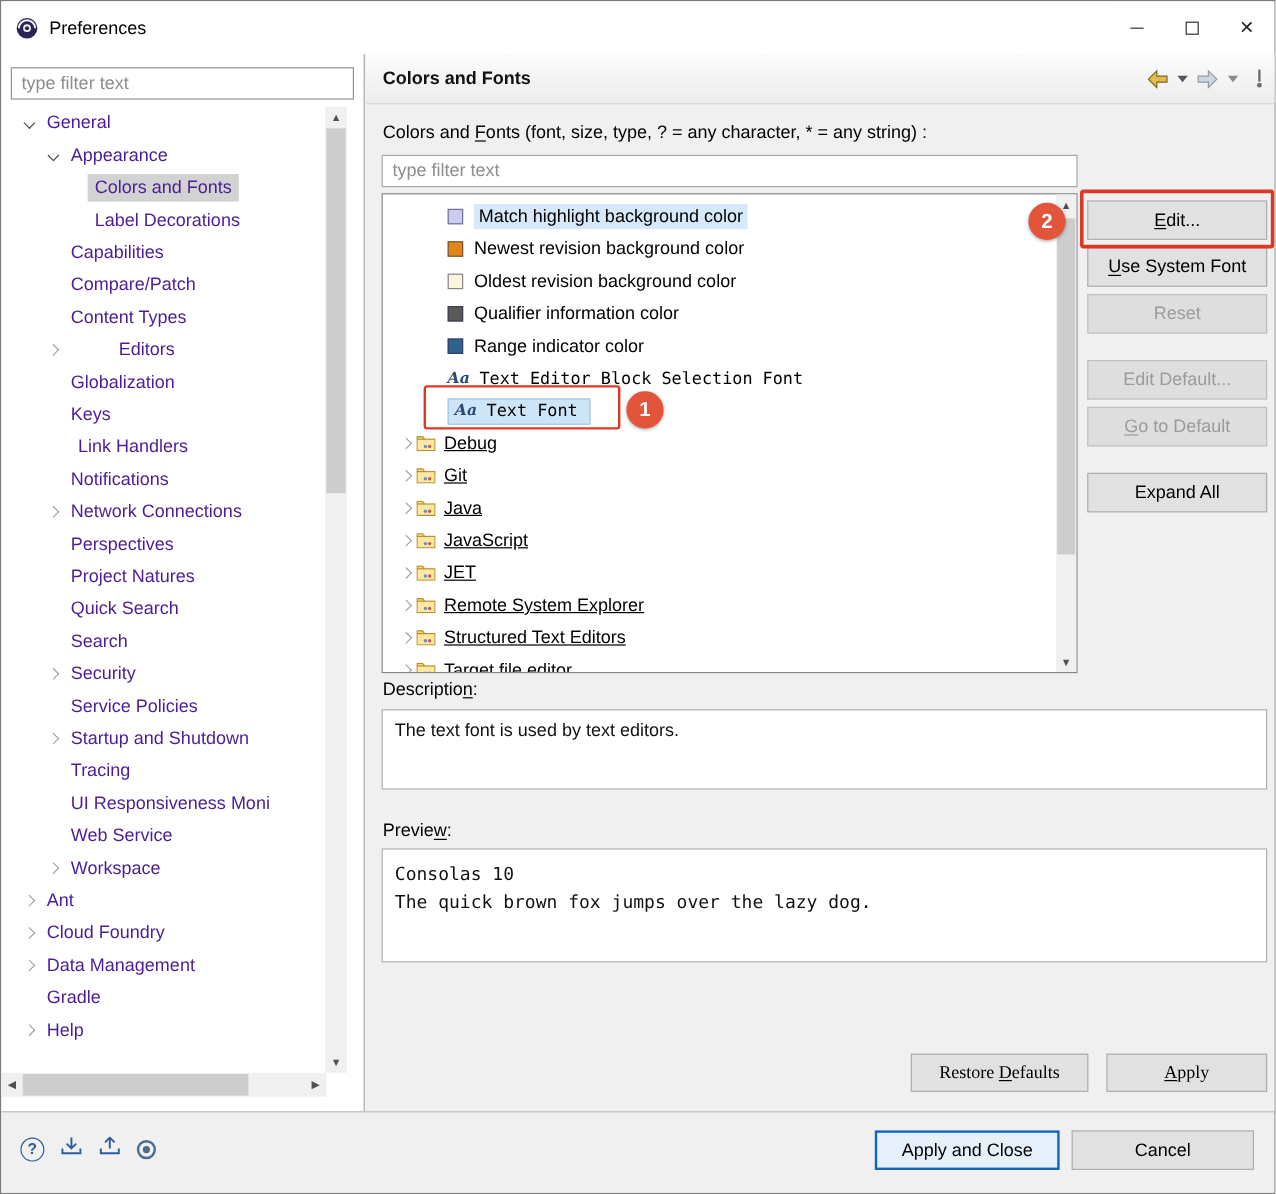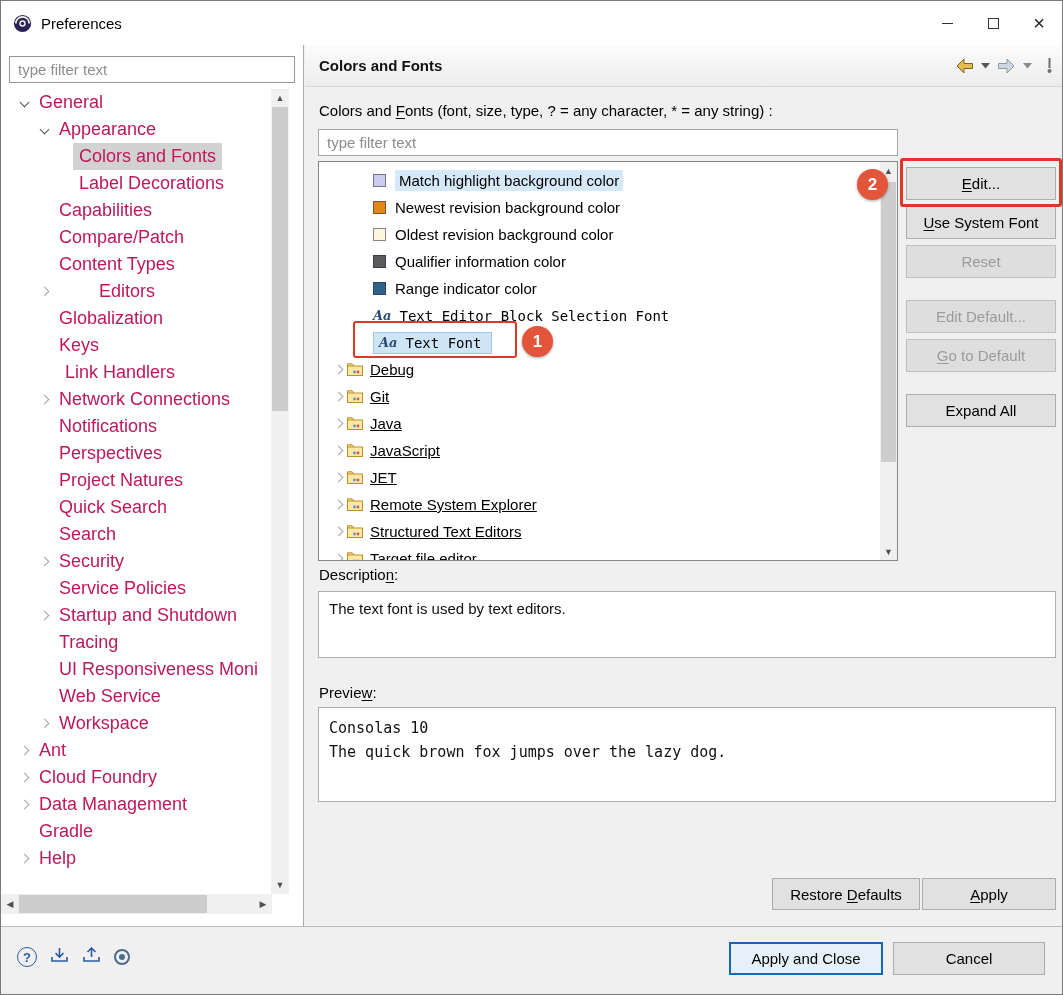--- a/index.html
+++ b/index.html
@@ -15,21 +15,21 @@
   .min-glyph { width:11px; height:1px; background:#333; display:block; }
   .max-glyph { width:11px; height:11px; border:1px solid #333; display:block; }
   .close-glyph { font-size:20px; color:#222; line-height:1; }
 
   
   .sidebar { position:absolute; left:0; top:44px; width:303px; height:881px; background:#fff; border-right:1px solid #a9a9a9; }
   .filter-input { position:absolute; font-family:inherit; font-size:15px; color:#222; background:#fff; border:1px solid #949494; padding:0 8px; outline:none; }
   .filter-input::placeholder { color:#8d8d8d; }
   .sidebar .filter-input { left:8px; top:11px; width:286px; height:27px; }
   .tree { position:absolute; left:0; top:44px; width:270px; height:805px; overflow:hidden; }
-  .tree-row { height:27px; display:flex; align-items:center; font-size:18px; color:#be185d; white-space:nowrap; cursor:default; }
+  .tree-row { height:27px; display:flex; align-items:center; font-size:15px; color:#4c1d95; white-space:nowrap; cursor:default; }
   .chev-slot { width:18px; height:18px; display:inline-flex; align-items:center; justify-content:center; flex:none; }
   .chev-right { width:7px; height:7px; border-top:1.6px solid #a4a4a4; border-right:1.6px solid #a4a4a4; transform:rotate(45deg); display:block; }
   .chev-down { width:7px; height:7px; border-top:1.6px solid #4e4e4e; border-right:1.6px solid #4e4e4e; transform:rotate(135deg); display:block; }
   .tree-label { padding:3px 6px; }
   .tree-row.sel .tree-label { background:#d2d2d2; }
 
   
   .sb-track { background:#f0f0f0; }
   .sb-arrow { position:absolute; color:#505050; font-size:9px; display:flex; align-items:center; justify-content:center; }
   .sb-thumb { position:absolute; background:#cdcdcd; }
@@ -71,21 +71,21 @@
   .side-buttons .btn { margin-bottom:6px; }
   .btn.gap { margin-top:16px; }
   .btn:disabled { color:#9b9b9b; border-color:#bfbfbf; background:#dedede; }
   u { text-underline-offset:2px; }
 
   .section-label { position:absolute; left:14px; font-size:15px; color:#000; }
   .desc-label { top:521px; }
   .desc-box { position:absolute; left:13px; top:546px; width:738px; height:67px; background:#fff; border:1px solid #aeaeae; padding:8px 10px; font-size:15px; color:#111; }
   .prev-label { top:639px; }
   .prev-box { position:absolute; left:13px; top:662px; width:738px; height:95px; background:#fff; border:1px solid #aeaeae; padding:8px 10px; font-family:"DejaVu Sans Mono","Liberation Mono",monospace; font-size:15px; line-height:24px; color:#111; }
-  .bottom-btns { position:absolute; right:8px; top:833px; display:flex; gap:2px; }
+  .bottom-btns { position:absolute; right:8px; top:833px; display:flex; gap:15px;font-family:Liberation Serif, serif; }
   .bottom-btns .btn { height:32px; padding:0 14px; }
   .btn.restore { width:148px; }
   .btn.apply { width:134px; }
 
   
   .footer { position:absolute; left:0; top:925px; width:100%; height:70px; background:#f0f0f0; border-top:1px solid #bdbdbd; }
   .footer-icons { position:absolute; left:16px; top:20px; display:flex; gap:13px; align-items:center; }
   .help-circle { width:20px; height:20px; border-radius:50%; border:1.5px solid #2a5d9e; color:#2a5d9e; font-size:13px; font-weight:bold; display:flex; align-items:center; justify-content:center; }
   .rec-circle { width:16px; height:16px; border-radius:50%; border:2px solid #4a6d8c; display:flex; align-items:center; justify-content:center; }
   .rec-dot { width:6px; height:6px; border-radius:50%; background:#4a6d8c; }
@@ -176,28 +176,28 @@
         </div>
         <div class="tree-row" style="padding-left: 34px;">
           <span class="chev-slot"></span>
           <span class="tree-label">Keys</span>
         </div>
         <div class="tree-row" style="padding-left: 40px;">
           <span class="chev-slot"></span>
           <span class="tree-label">Link Handlers</span>
         </div>
         <div class="tree-row" style="padding-left: 34px;">
+          <span class="chev-slot"></span>
+          <span class="tree-label">Notifications</span>
+        </div>
+        <div class="tree-row" style="padding-left: 34px;">
           <span class="chev-slot">
             <span class="chev-right"></span>
           </span>
           <span class="tree-label">Network Connections</span>
-        </div>
-        <div class="tree-row" style="padding-left: 34px;">
-          <span class="chev-slot"></span>
-          <span class="tree-label">Notifications</span>
         </div>
         <div class="tree-row" style="padding-left: 34px;">
           <span class="chev-slot"></span>
           <span class="tree-label">Perspectives</span>
         </div>
         <div class="tree-row" style="padding-left: 34px;">
           <span class="chev-slot"></span>
           <span class="tree-label">Project Natures</span>
         </div>
         <div class="tree-row" style="padding-left: 34px;">

